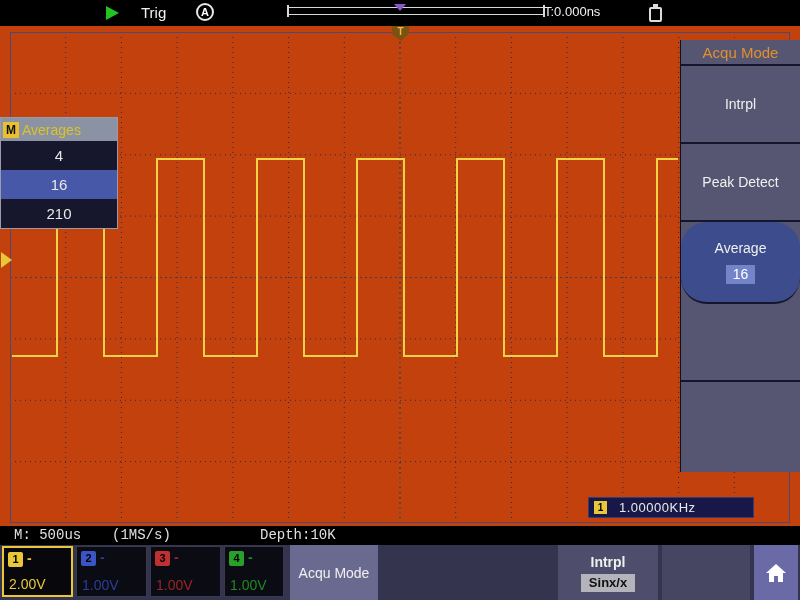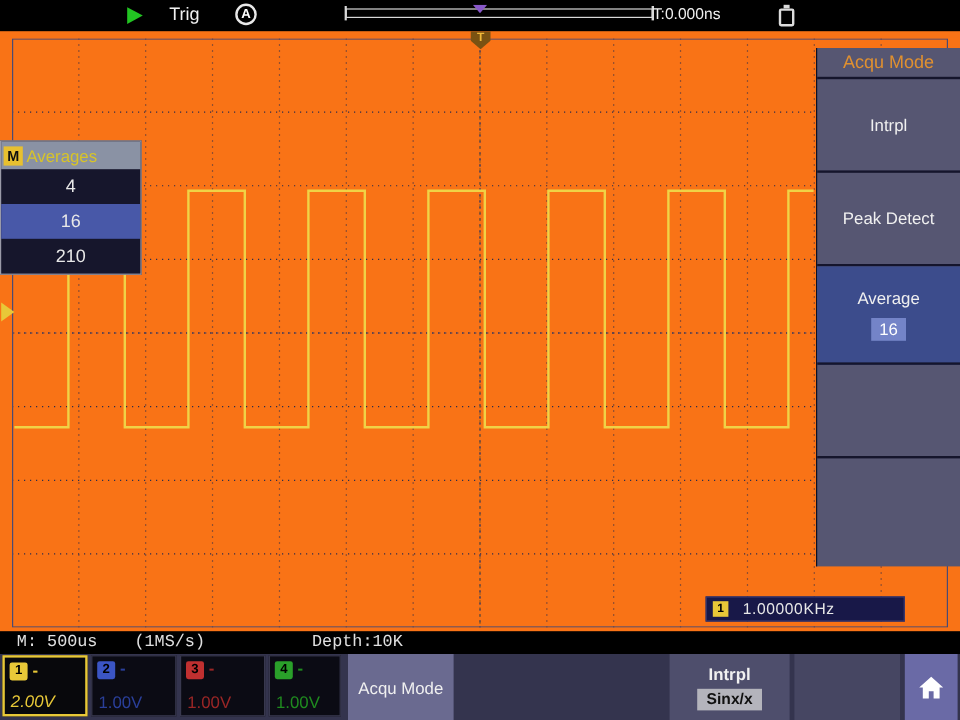--- a/index.html
+++ b/index.html
@@ -1,17 +1,17 @@
 <!DOCTYPE html>
 <html><head>
 <meta charset="utf-8">
 <style>
   *{margin:0;padding:0;box-sizing:border-box;}
   html,body{width:800px;height:600px;background:#000;font-family:"Liberation Sans",sans-serif;}
-  .screen{position:absolute;left:0;top:0;width:800px;height:600px;background:#f97316;overflow:hidden;}
+  .screen{position:absolute;left:0;top:0;width:800px;height:600px;background:#c2410c;overflow:hidden;}
 
   
   .topbar{position:absolute;left:0;top:0;width:800px;height:26px;background:#000;z-index:10;}
   .play{position:absolute;left:106px;top:6px;width:0;height:0;border-left:13px solid #22c422;border-top:7px solid transparent;border-bottom:7px solid transparent;}
   .trig{position:absolute;left:141px;top:4px;color:#f0f0f0;font-size:15px;}
   .circleA{position:absolute;left:196px;top:3px;width:18px;height:18px;border:2px solid #e8e8e8;border-radius:50%;color:#fff;font-size:11px;font-weight:bold;text-align:center;line-height:14px;}
   .posbar{position:absolute;left:287px;top:4px;}
   .toff{position:absolute;left:544px;top:4px;color:#f0f0f0;font-size:13px;}
   .batt{position:absolute;left:649px;top:7px;width:13px;height:15px;border:2px solid #dcdcdc;border-radius:2px;}
   .battcap{position:absolute;top:-5px;left:2px;width:5px;height:3px;background:#dcdcdc;}
@@ -137,39 +137,39 @@
   </div>
 
   <div class="rmenu">
     <div class="rmenu-title" style="color: rgb(224, 144, 48);">Acqu Mode</div>
     <div class="rmenu-item">
       <span>Intrpl</span>
     </div>
     <div class="rmenu-item">
       <span>Peak Detect</span>
     </div>
-    <div class="rmenu-item avg" style="background-color: rgb(60, 76, 140);">
+    <div class="rmenu-item avg" style="background-color: rgb(60, 76, 140); border-radius: 26px;">
       <span>Average</span>
       <span class="avgchip">16</span>
     </div>
     <div class="rmenu-item"></div>
     <div class="rmenu-item empty-last"></div>
   </div>
 
   <div class="statusbar">
     <span class="sb-tb">M: 500us</span>
     <span class="sb-rate">(1MS/s)</span>
     <span class="sb-depth">Depth:10K</span>
   </div>
 
   <div class="menubar">
     <div class="chbox sel ch-1" style="border-color: rgb(232, 200, 56);">
       <span class="chbadge" style="background-color: rgb(232, 200, 56);">1</span>
       <span class="chdash" style="color: rgb(232, 200, 56);">-</span>
-      <span class="chscale" style="color: rgb(232, 200, 56); font-style: italic;">2.00V</span>
+      <span class="chscale" style="color: rgb(232, 200, 56);">2.00V</span>
     </div>
     <div class="chbox ch-2">
       <span class="chbadge" style="background-color: rgb(59, 85, 196);">2</span>
       <span class="chdash" style="color: rgb(42, 63, 154);">-</span>
       <span class="chscale" style="color: rgb(42, 63, 154);">1.00V</span>
     </div>
     <div class="chbox ch-3">
       <span class="chbadge" style="background-color: rgb(192, 48, 48);">3</span>
       <span class="chdash" style="color: rgb(154, 38, 38);">-</span>
       <span class="chscale" style="color: rgb(154, 38, 38);">1.00V</span>

